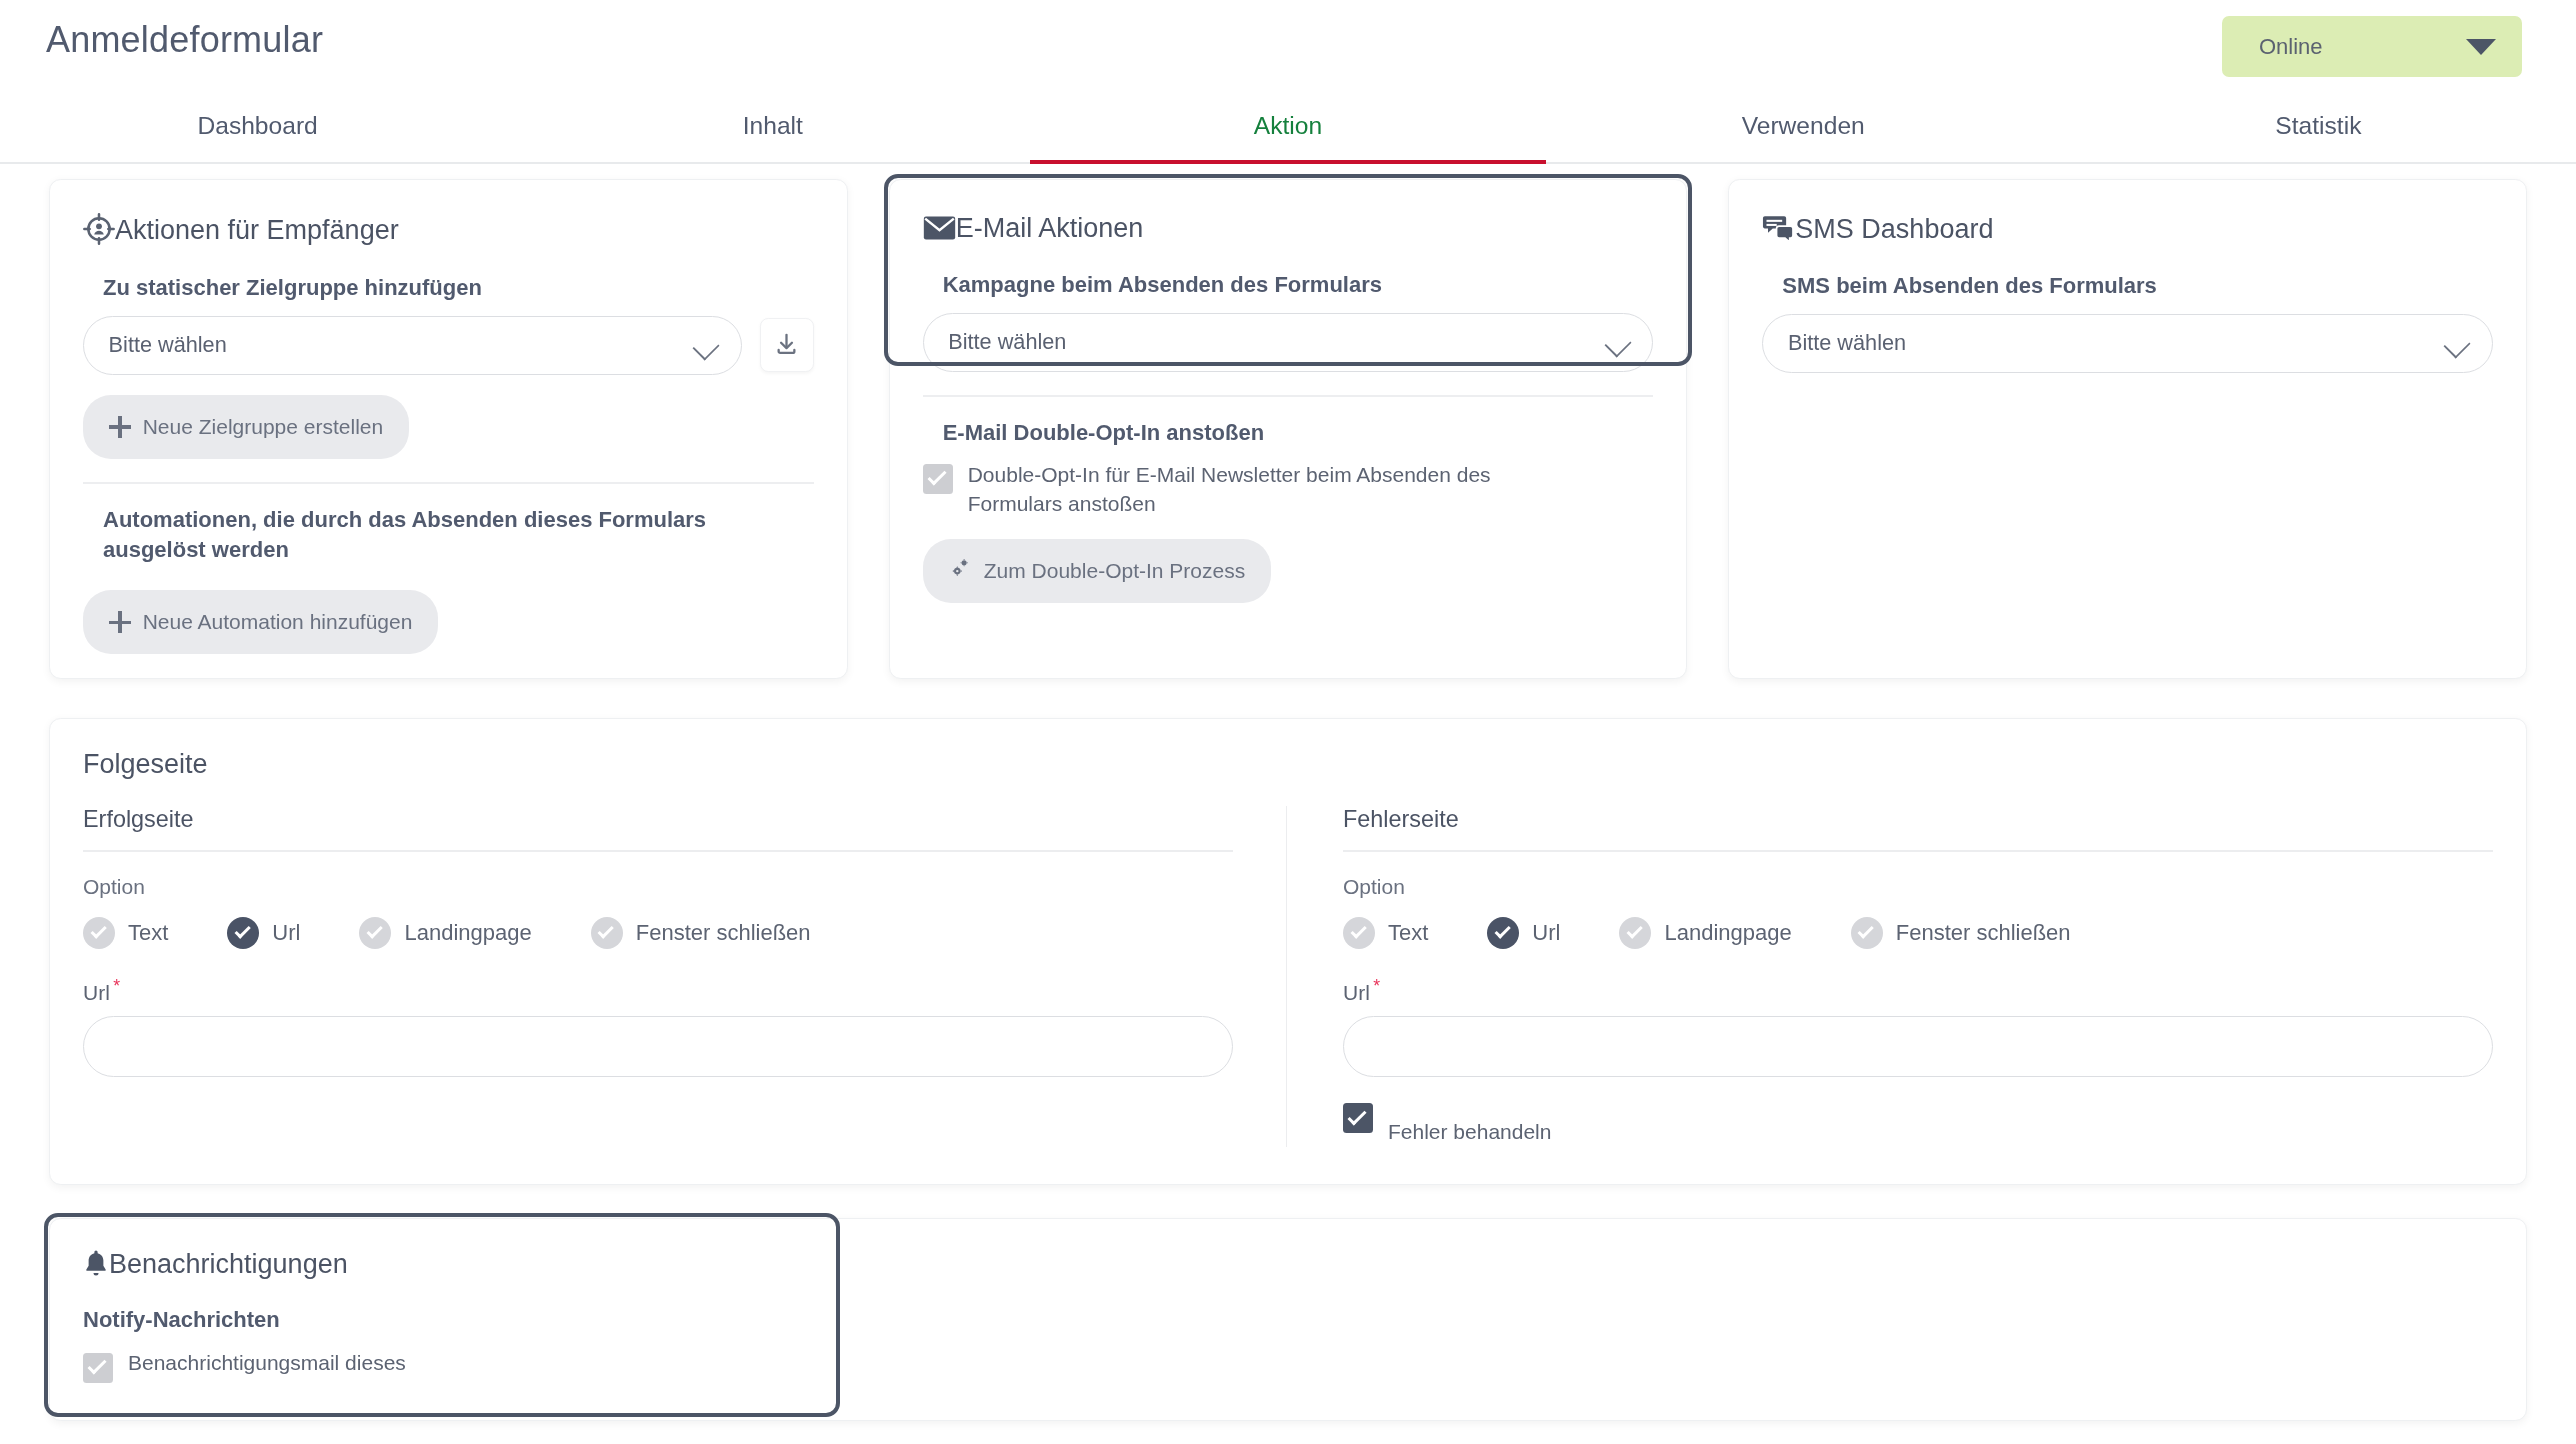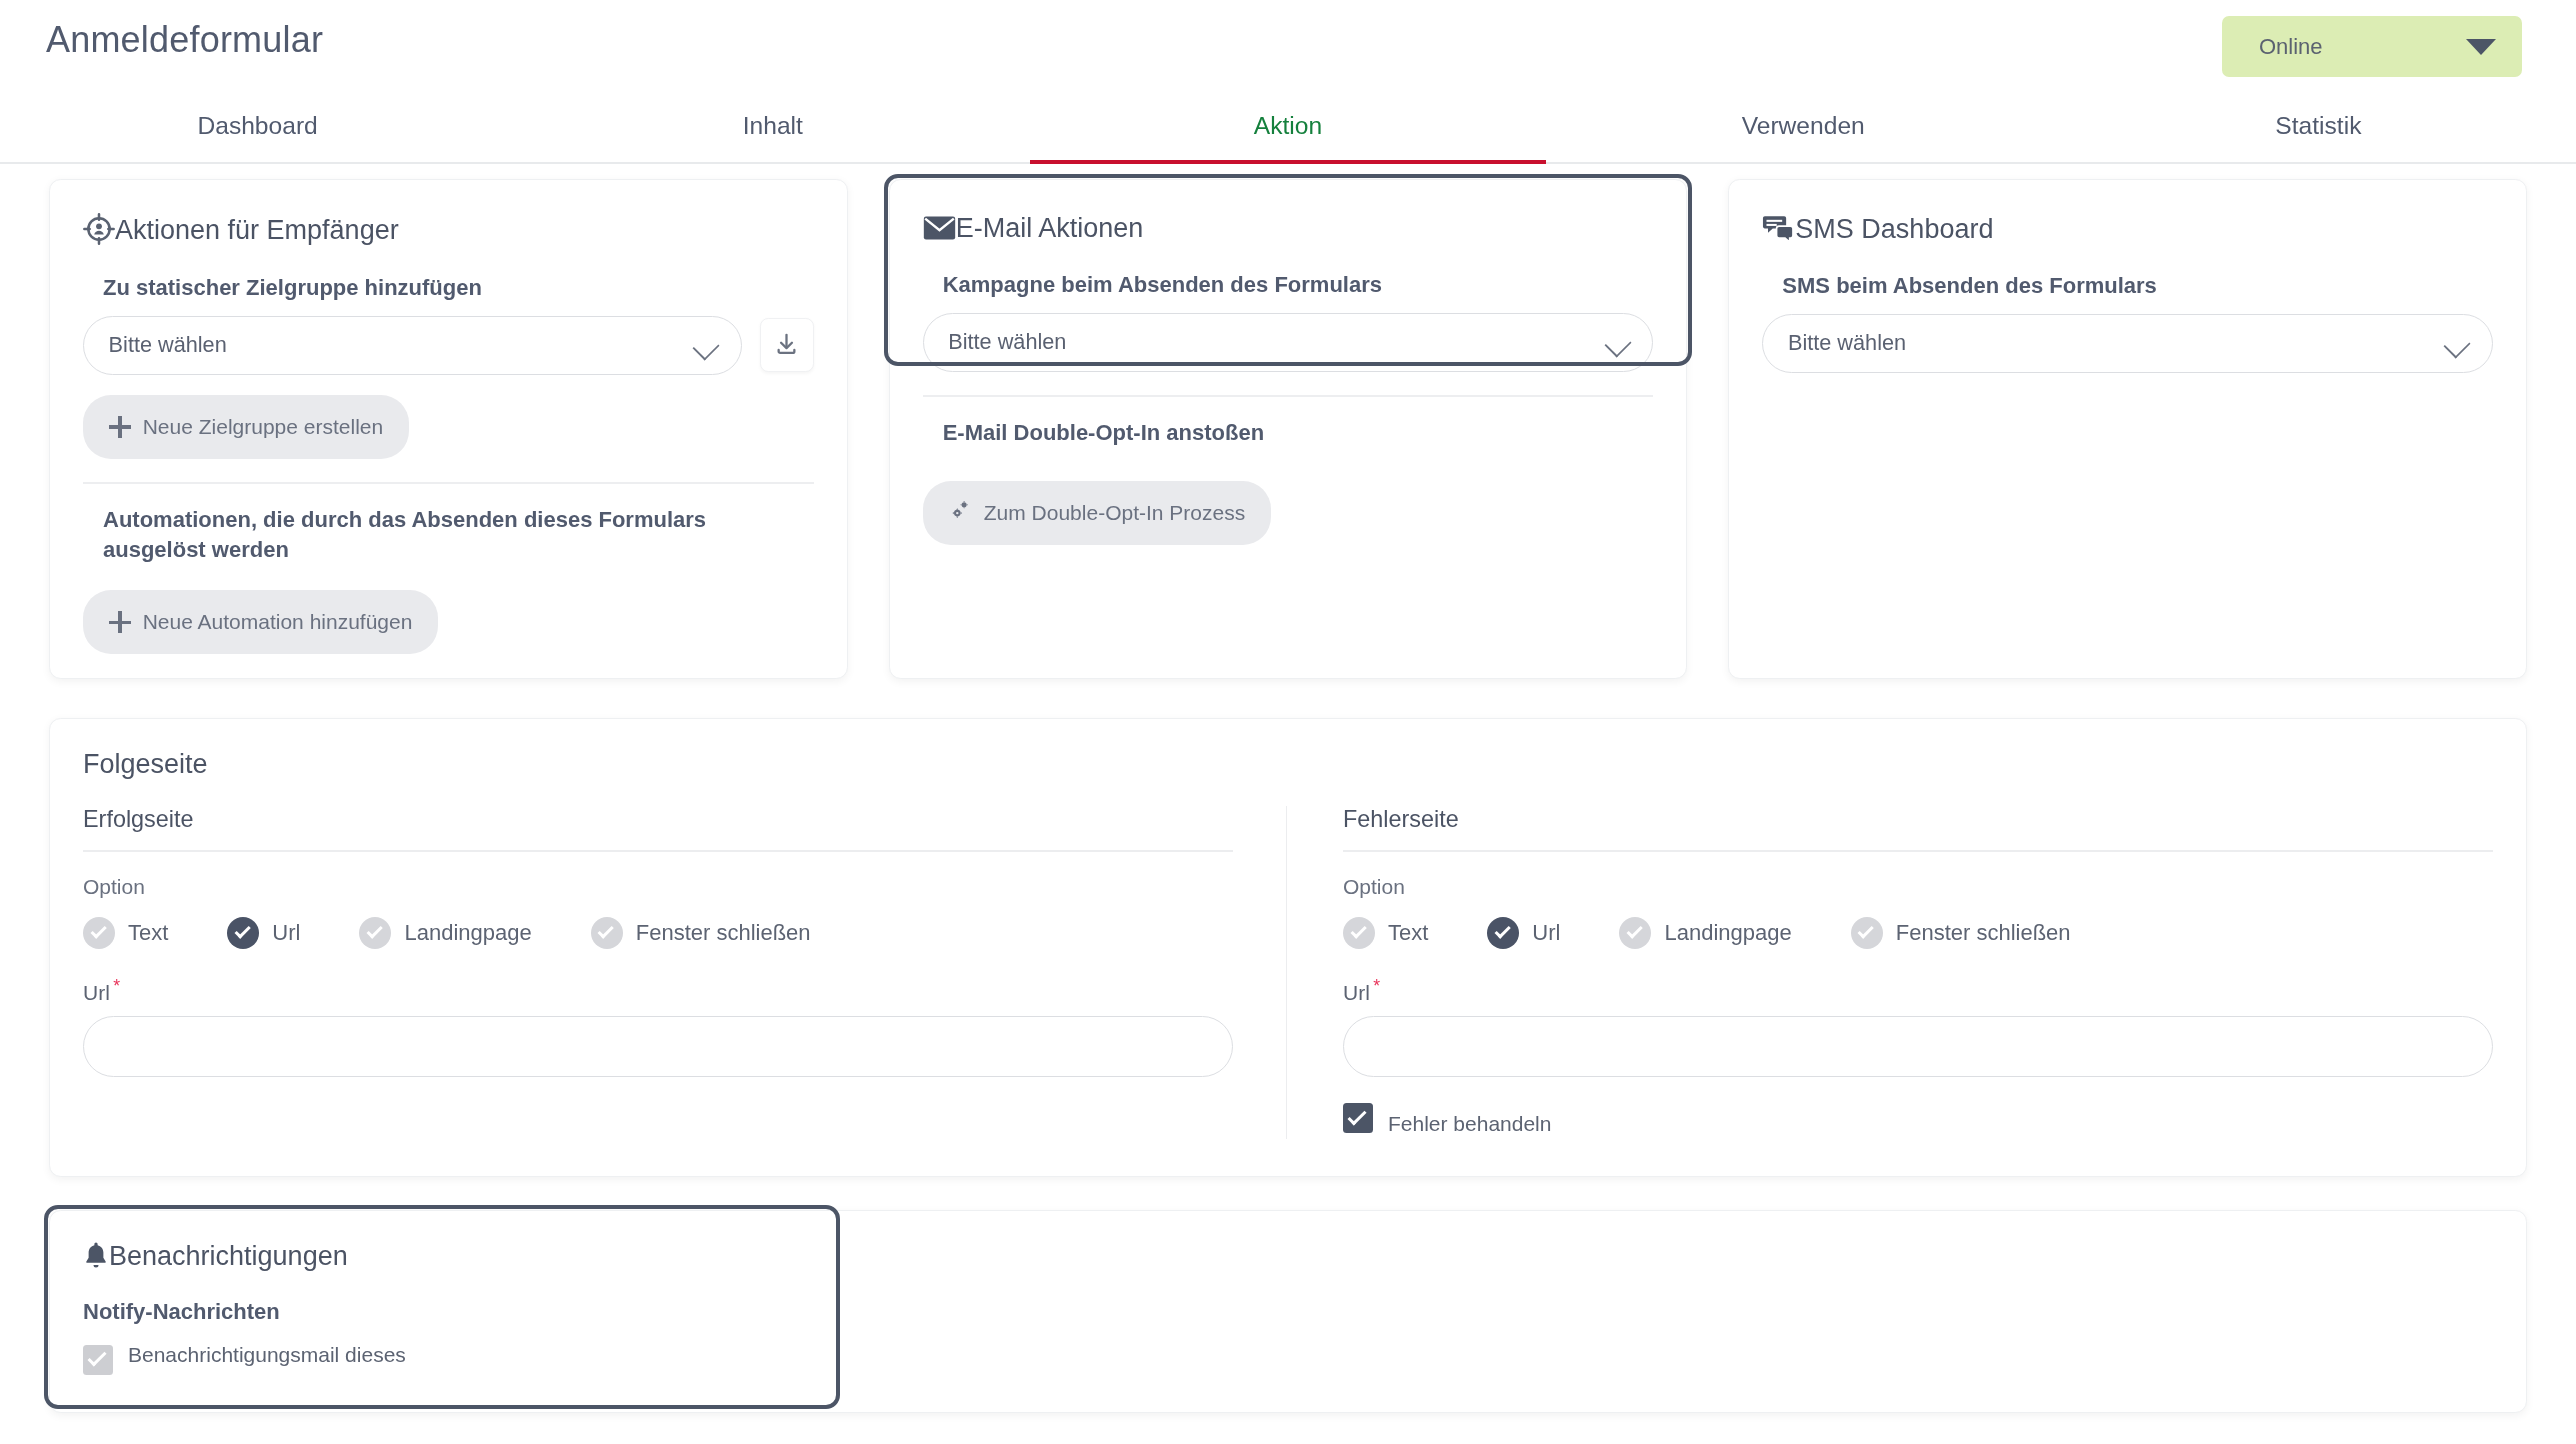--- a/index.html
+++ b/index.html
@@ -236,20 +236,26 @@
           <div class="select">
             <span class="ph">Bitte wählen</span>
             <span class="chev"></span>
           </div>
         </div>
 
         <div class="divider-h"></div>
 
         <div class="field-label">E-Mail Double-Opt-In anstoßen</div>
 
+        <div class="cbrow">
+          <span class="cb disabled">
+              <span class="tick"></span>
+            </span>
+          <span class="cbtext">Double-Opt-In für E-Mail Newsletter beim Absenden des Formulars anstoßen</span>
+        </div>
 
         <button class="pill-btn">
           <span>
             <svg width="23.4" height="23.4" viewBox="0 0 24 24" fill="#6a7180">
               <circle cx="15.5" cy="7" r="2.6"></circle>
               <path d="M15.5 3.1l.9 1.1h-1.8zM15.5 10.9l.9-1.1h-1.8zM11.6 7l1.1-.9v1.8zM19.4 7l-1.1-.9v1.8z"></path>
               <circle cx="8.5" cy="15.5" r="3.4"></circle>
               <path d="M8.5 10.5l1.2 1.5H7.3zM8.5 20.5l1.2-1.5H7.3zM3.5 15.5l1.5 1.2v-2.4zM13.5 15.5l-1.5 1.2v-2.4z"></path>
               <circle cx="8.5" cy="15.5" r="1.25" fill="#e9eaed"></circle>
             </svg>
@@ -359,21 +365,21 @@
 
           <div class="req-label">
             <span>Url</span><span class="req-star">*</span>
           </div>
           <input class="text-input" type="text" value="" style="">
 
           <div class="cbrow" style="margin-top:23.4px">
             <span class="cb active">
                 <span class="tick"></span>
               </span>
-            <span class="cbtext" style="margin-top:10px">Fehler behandeln</span>
+            <span class="cbtext" style="margin-top:18px">Fehler behandeln</span>
           </div>
         </div>
 
       </div>
     </div>
 
     <div class="section-card bottom-card">
       <div class="highlight" style="left:-5.9px; top:-5.9px; width:796px; height:204px;"></div>
 
       <div class="notif-inner">

